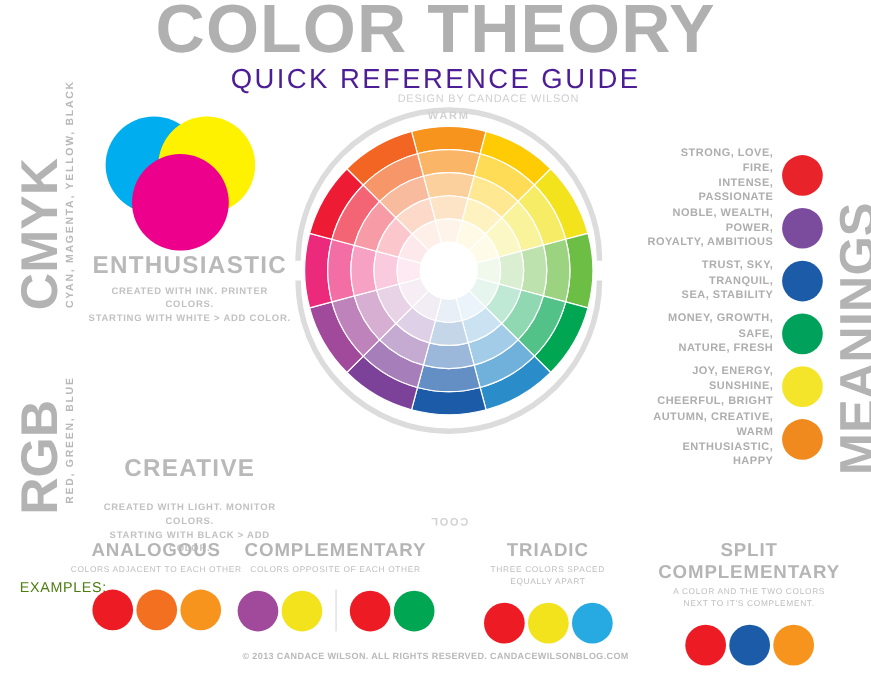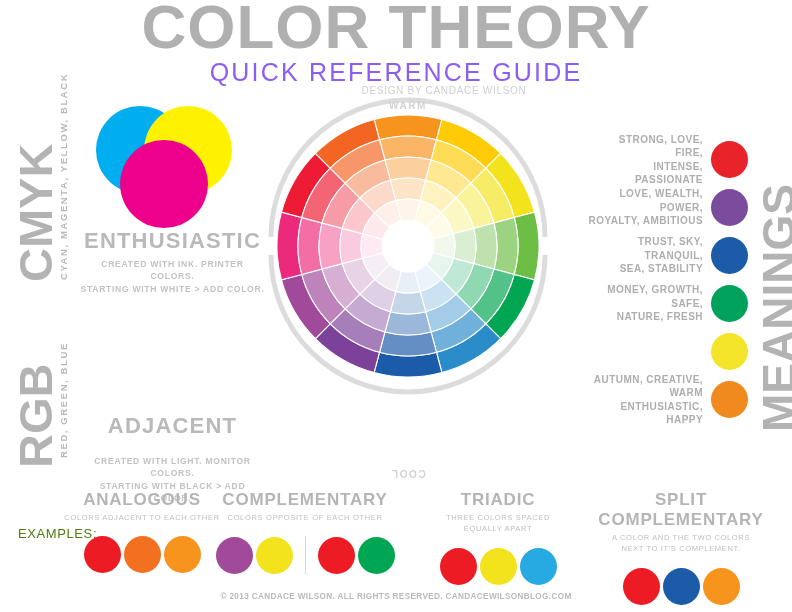--- a/index.html
+++ b/index.html
@@ -11,21 +11,21 @@
   .abs{position:absolute;}
 
   
   #title{
     left:0;top:-6px;width:792px;text-align:center;
     font-size:62px;font-weight:bold;letter-spacing:1px;
     color:#b0b0b0;line-height:1.05;
   }
   #subtitle{
     left:0;top:58px;width:792px;text-align:center;
-    font-size:25px;font-weight:normal;letter-spacing:2.2px;color:#8b5cf6;
+    font-size:25px;font-weight:normal;letter-spacing:2.2px;color:#4c1d95;
   }
   #byline{
     left:0;top:85px;width:792px;text-align:center;
     font-size:10px;letter-spacing:0.7px;color:#cfcfcf;margin-left:48px;
   }
 
   
   .vbig{
     transform-origin:left top;
     transform:rotate(-90deg);
@@ -133,21 +133,21 @@
 <svg class="abs venn" id="venn-add" style="left:92px;top:292px;" width="140" height="126" viewBox="0 0 140 126">
   <g style="mix-blend-mode:screen">
     <rect x="0" y="0" width="140" height="126" fill="#000"></rect>
     <circle cx="48" cy="70" r="44" fill="#ED1C24"></circle>
     <circle cx="90" cy="44" r="44" fill="#2E3192"></circle>
     <circle cx="92" cy="88" r="44" fill="#00A651"></circle>
   </g>
 </svg>
 
 <div class="abs" id="add-block">
-  <div class="mix-title">ADJACENT</div>
+  <div class="mix-title">CREATIVE</div>
   <div class="mix-desc" style="white-space:pre-line;margin-top:16px;">CREATED WITH LIGHT. MONITOR COLORS.
 STARTING WITH BLACK &gt; ADD COLOR.</div>
 </div>
 
 <svg class="abs" id="wheel" viewBox="0 0 300 300" width="300" height="300">
   <g id="wheel-arcs">
       <path d="M 116.09470509156978 23.463716756132058 A 131 131 0 0 1 183.90529490843022 23.463716756132058 L 178.47009496127728 43.748159108202486 A 110 110 0 0 0 121.5299050387227 43.748159108202486 Z" fill="rgb(247,148,30)" stroke="#ffffff" stroke-width="1.1"></path>
       <path d="M 121.5299050387227 43.748159108202486 A 110 110 0 0 1 178.47009496127728 43.748159108202486 L 173.03489501412434 64.03260146027291 A 89 89 0 0 0 126.96510498587564 64.03260146027291 Z" fill="rgb(250,182,102)" stroke="#ffffff" stroke-width="1.1"></path>
       <path d="M 126.96510498587564 64.03260146027291 A 89 89 0 0 1 173.03489501412434 64.03260146027291 L 167.5996950669714 84.31704381234336 A 68 68 0 0 0 132.4003049330286 84.31704381234336 Z" fill="rgb(251,208,156)" stroke="#ffffff" stroke-width="1.1"></path>
       <path d="M 132.4003049330286 84.31704381234336 A 68 68 0 0 1 167.5996950669714 84.31704381234336 L 162.16449511981847 104.60148616441379 A 47 47 0 0 0 137.83550488018153 104.60148616441379 Z" fill="rgb(253,228,199)" stroke="#ffffff" stroke-width="1.1"></path>
@@ -217,35 +217,37 @@
 <div class="abs" id="cool-label">COOL</div>
 
 <div class="abs" id="meanings-label">MEANINGS</div>
 <div class="abs" id="meanings-list">
     <div class="meaning-row">
       <div class="meaning-text">STRONG, LOVE, FIRE,
 INTENSE, PASSIONATE</div>
       <div class="meaning-dot" style="background: rgb(232, 36, 42);"></div>
     </div>
     <div class="meaning-row">
-      <div class="meaning-text">LOVE, WEALTH, POWER,
+      <div class="meaning-text">NOBLE, WEALTH, POWER,
 ROYALTY, AMBITIOUS</div>
       <div class="meaning-dot" style="background: rgb(123, 75, 158);"></div>
     </div>
     <div class="meaning-row">
       <div class="meaning-text">TRUST, SKY, TRANQUIL,
 SEA, STABILITY</div>
       <div class="meaning-dot" style="background: rgb(27, 91, 168);"></div>
     </div>
     <div class="meaning-row">
       <div class="meaning-text">MONEY, GROWTH, SAFE,
 NATURE, FRESH</div>
       <div class="meaning-dot" style="background: rgb(0, 161, 90);"></div>
     </div>
     <div class="meaning-row">
+      <div class="meaning-text">JOY, ENERGY, SUNSHINE,
+CHEERFUL, BRIGHT</div>
       <div class="meaning-dot" style="background: rgb(245, 229, 42);"></div>
     </div>
     <div class="meaning-row">
       <div class="meaning-text">AUTUMN, CREATIVE, WARM
 ENTHUSIASTIC, HAPPY</div>
       <div class="meaning-dot" style="background: rgb(240, 138, 30);"></div>
     </div>
   </div>
 
 <div class="abs" id="examples-label">EXAMPLES:</div>

